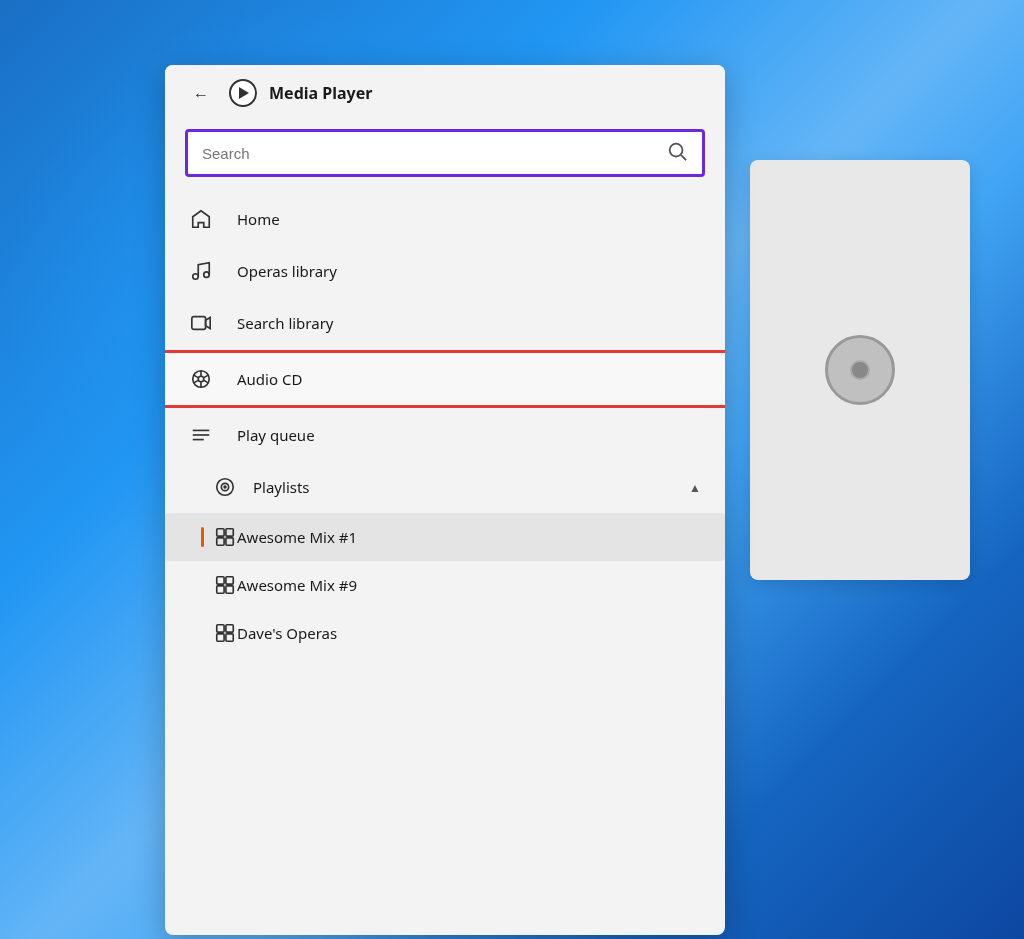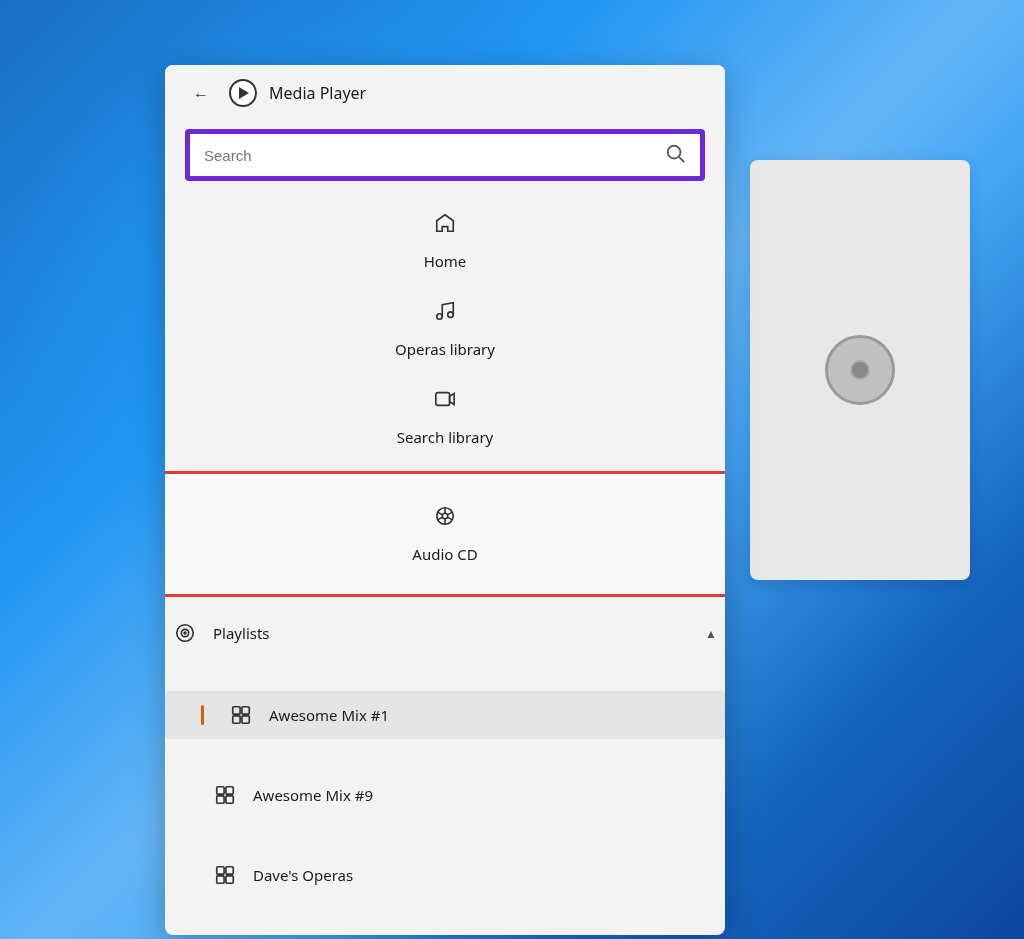--- a/index.html
+++ b/index.html
@@ -85,34 +85,34 @@
       width: 0;
       height: 0;
       border-top: 6px solid transparent;
       border-bottom: 6px solid transparent;
       border-left: 10px solid #333;
       margin-left: 2px;
     }
 
     .app-title {
       font-size: 16px;
-      font-weight: 400;
+      font-weight: 700;
       color: #1a1a1a;
     }
 
     
     .search-container {
       padding: 8px 20px 16px;
     }
 
     .search-bar {
       display: flex;
       align-items: center;
       background: white;
-      border: 5px solid #6d28d9;
+      border: 3px solid #6d28d9;
       border-radius: 4px;
       padding: 8px 14px;
       gap: 11px;
       width: 100%;
     }
 
     .search-input {
       border: none;
       outline: none;
       flex: 1;
@@ -127,83 +127,82 @@
     }
 
     
     .nav-list {
       padding: 0 8px;
     }
 
     .nav-item {
       display: flex;
       align-items: center;
-      gap: 16px;
+      gap: 24px;
       padding: 14px 16px;
       border-radius: 4px;
       cursor: pointer;
       color: #1a1a1a;
       font-size: 15px;
       font-weight: 400;
-      flex-direction: column;
     }
 
     .nav-item.highlighted {
       outline: 3px solid #e53935;
       background: #f8f8f8;
       border-radius: 0;
-      margin: 13px -8px;
-      padding: 30px 24px;
+      margin: 4px -8px;
+      padding: 14px 24px;
       width: calc(100% + 16px);
       align-items: center;
     }
 
     .nav-icon {
       width: 24px;
       height: 24px;
       display: flex;
       align-items: center;
       justify-content: center;
       flex-shrink: 0;
       font-size: 18px;
       color: #333;
     }
 
     
     .playlists-header {
       display: flex;
       align-items: center;
       justify-content: space-between;
-      padding: 14px 8px;
+      padding: 14px 24px;
       cursor: pointer;
       color: #1a1a1a;
       font-size: 15px;
+      margin-left: 24px;
     }
 
     .playlists-header-left {
       display: flex;
       align-items: center;
       gap: 16px;
     }
 
     .chevron-up {
       font-size: 12px;
       color: #555;
     }
 
     .playlist-item {
       display: flex;
       align-items: center;
-      gap: 16px;
+      gap: 0;
       padding: 12px 24px 12px 48px;
       cursor: pointer;
       font-size: 15px;
       color: #1a1a1a;
       border-radius: 4px;
-      margin-top: 32px;
     }
 
     .playlist-item.active {
       background: rgba(0,0,0,0.06);
     }
 
     .playlist-active-bar {
       width: 3px;
       height: 20px;
       background: #e05c00;
@@ -327,20 +326,30 @@
       <span class="nav-icon">
         <svg class="icon-svg" viewBox="0 0 24 24" fill="none" stroke="currentColor" stroke-width="1.8">
           <circle cx="12" cy="12" r="9"></circle>
           <circle cx="12" cy="12" r="3"></circle>
           <path d="M12 9V3M15.18 10.5l5.196-3M15.18 13.5l5.196 3M12 15v6M8.82 13.5L3.624 16.5M8.82 10.5L3.624 7.5"></path>
         </svg>
       </span>
       <span>Audio CD</span>
     </div>
 
+    <div class="nav-item">
+      <span class="nav-icon">
+        <svg class="icon-svg" viewBox="0 0 24 24" fill="none" stroke="currentColor" stroke-width="1.8">
+          <line x1="3" y1="7" x2="21" y2="7"></line>
+          <line x1="3" y1="12" x2="21" y2="12"></line>
+          <line x1="3" y1="17" x2="15" y2="17"></line>
+        </svg>
+      </span>
+      <span>Play queue</span>
+    </div>
 
   </div>
 
   <div>
     <div class="playlists-header">
       <div class="playlists-header-left">
         <span class="nav-icon">
           <svg class="icon-svg" viewBox="0 0 24 24" fill="none" stroke="currentColor" stroke-width="1.8">
             <circle cx="12" cy="12" r="9"></circle>
             <circle cx="12" cy="12" r="4"></circle>

